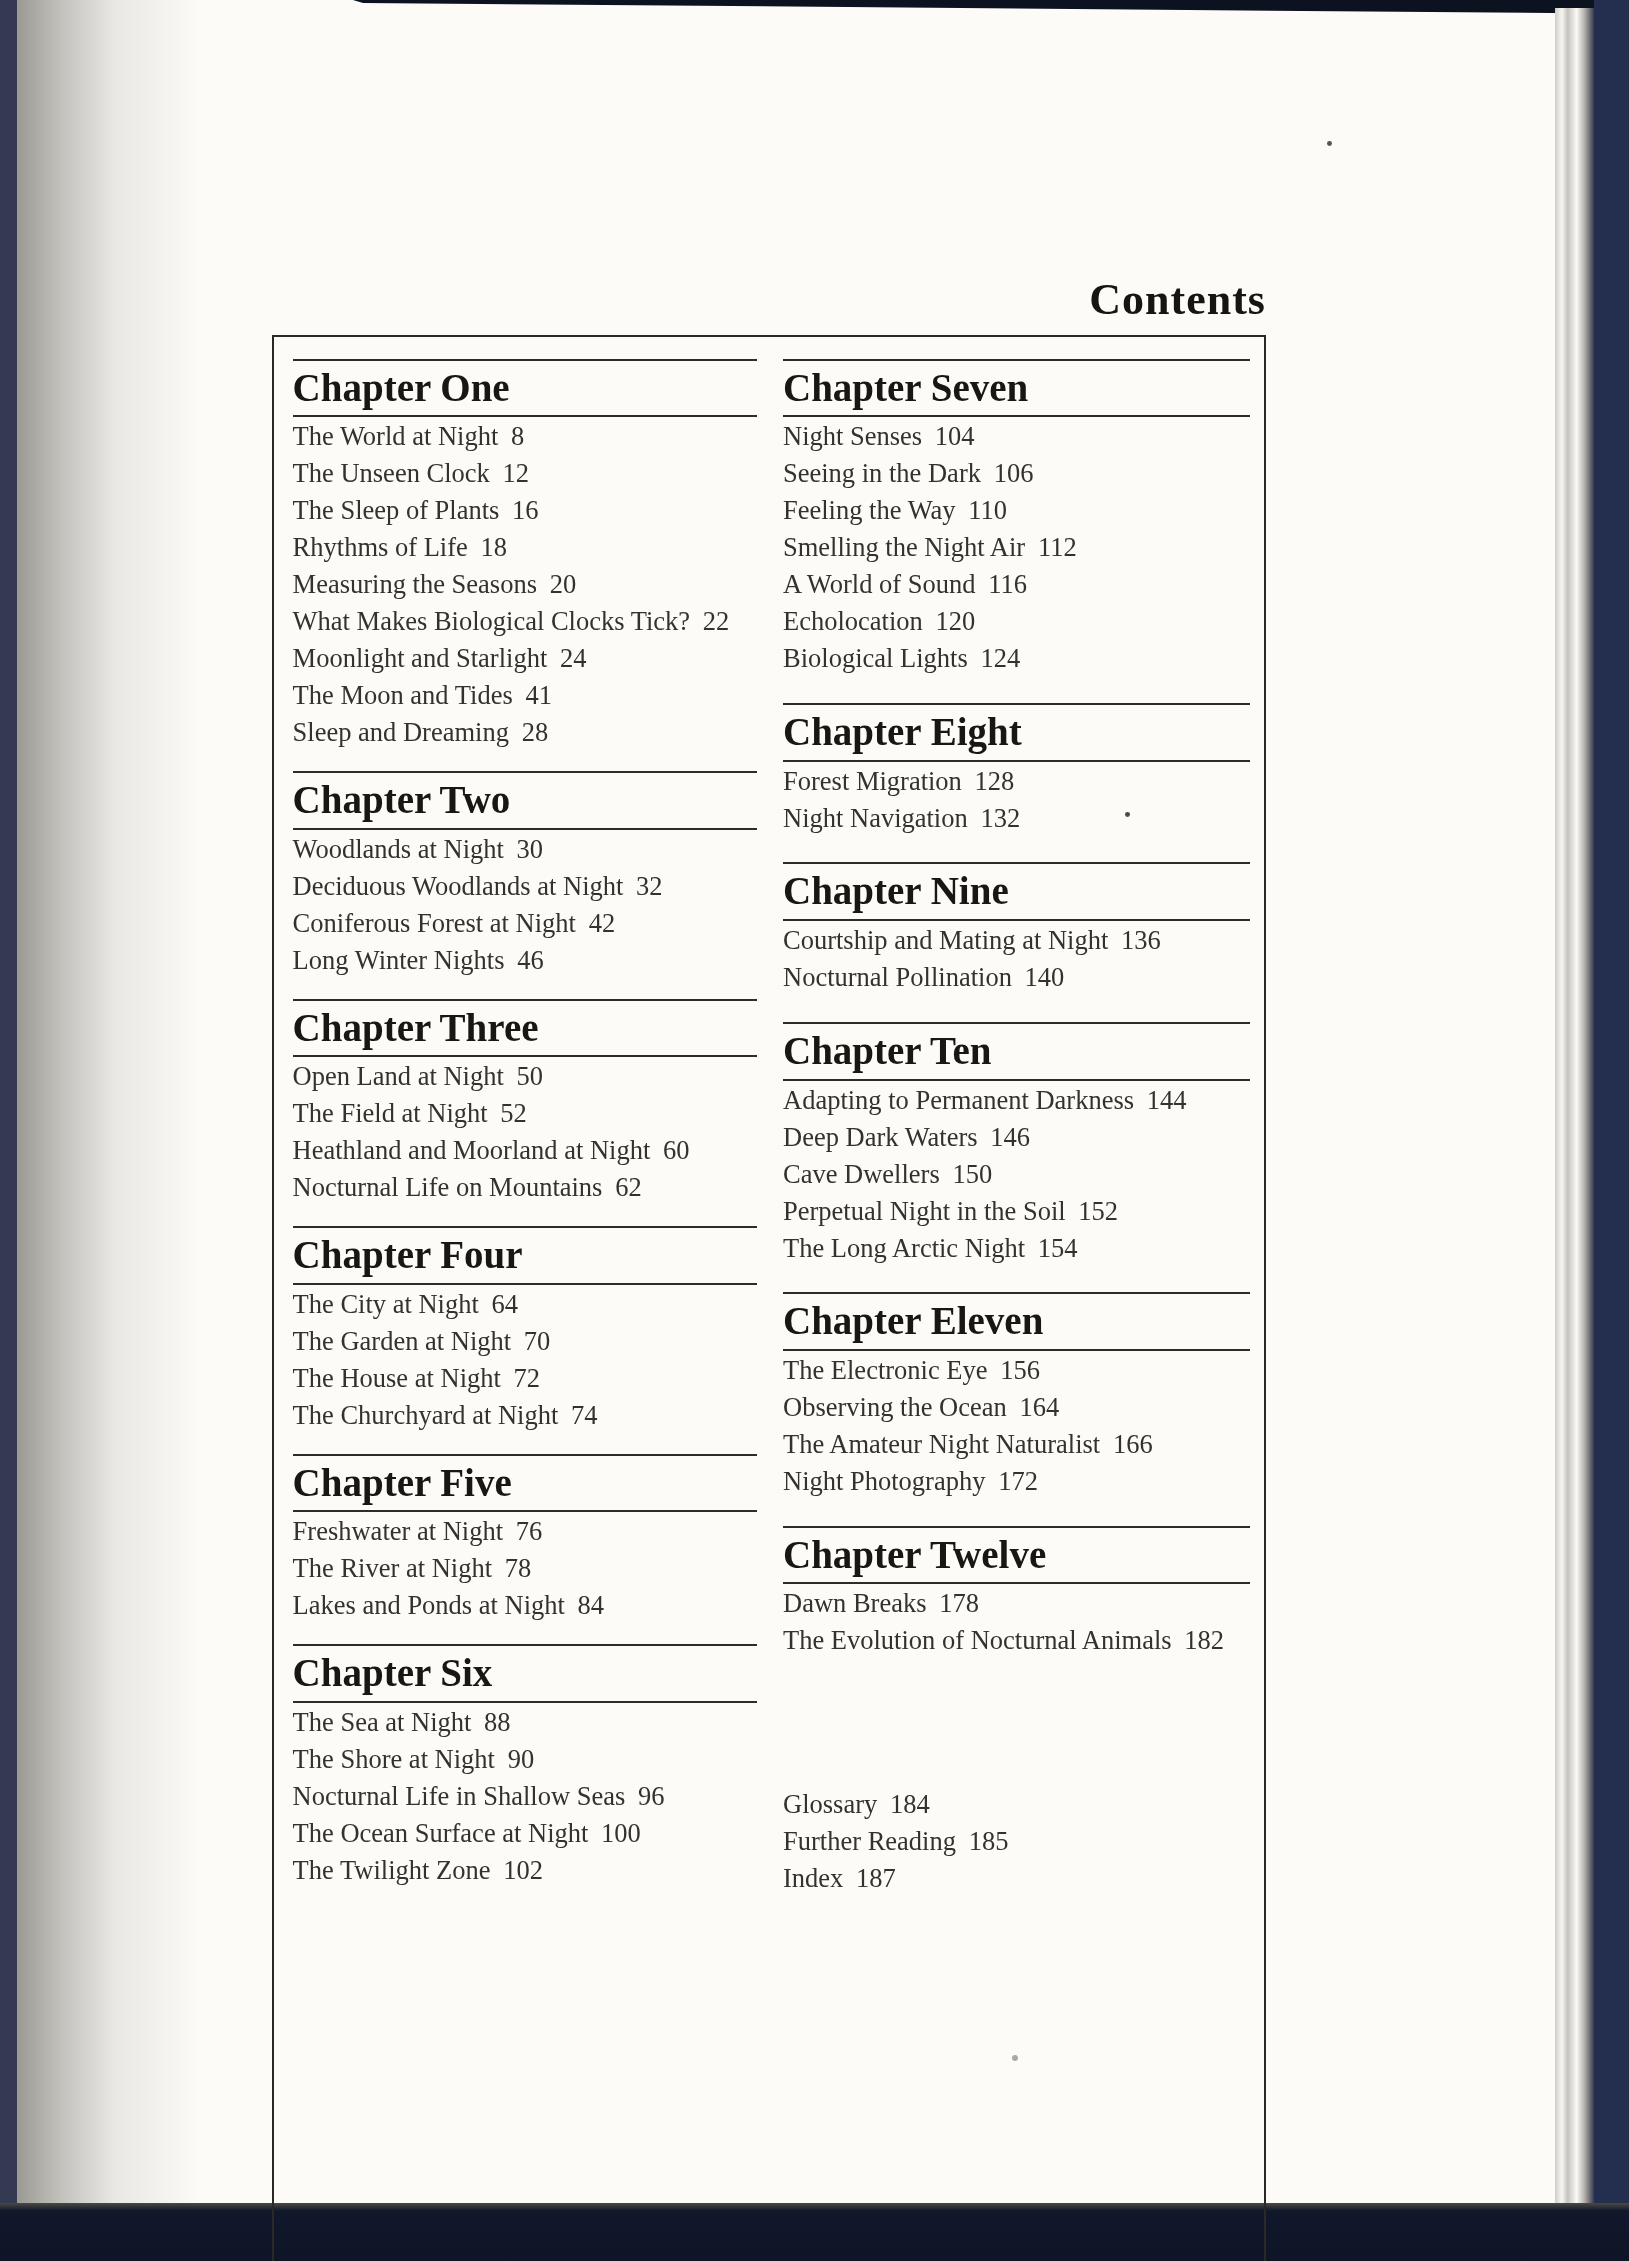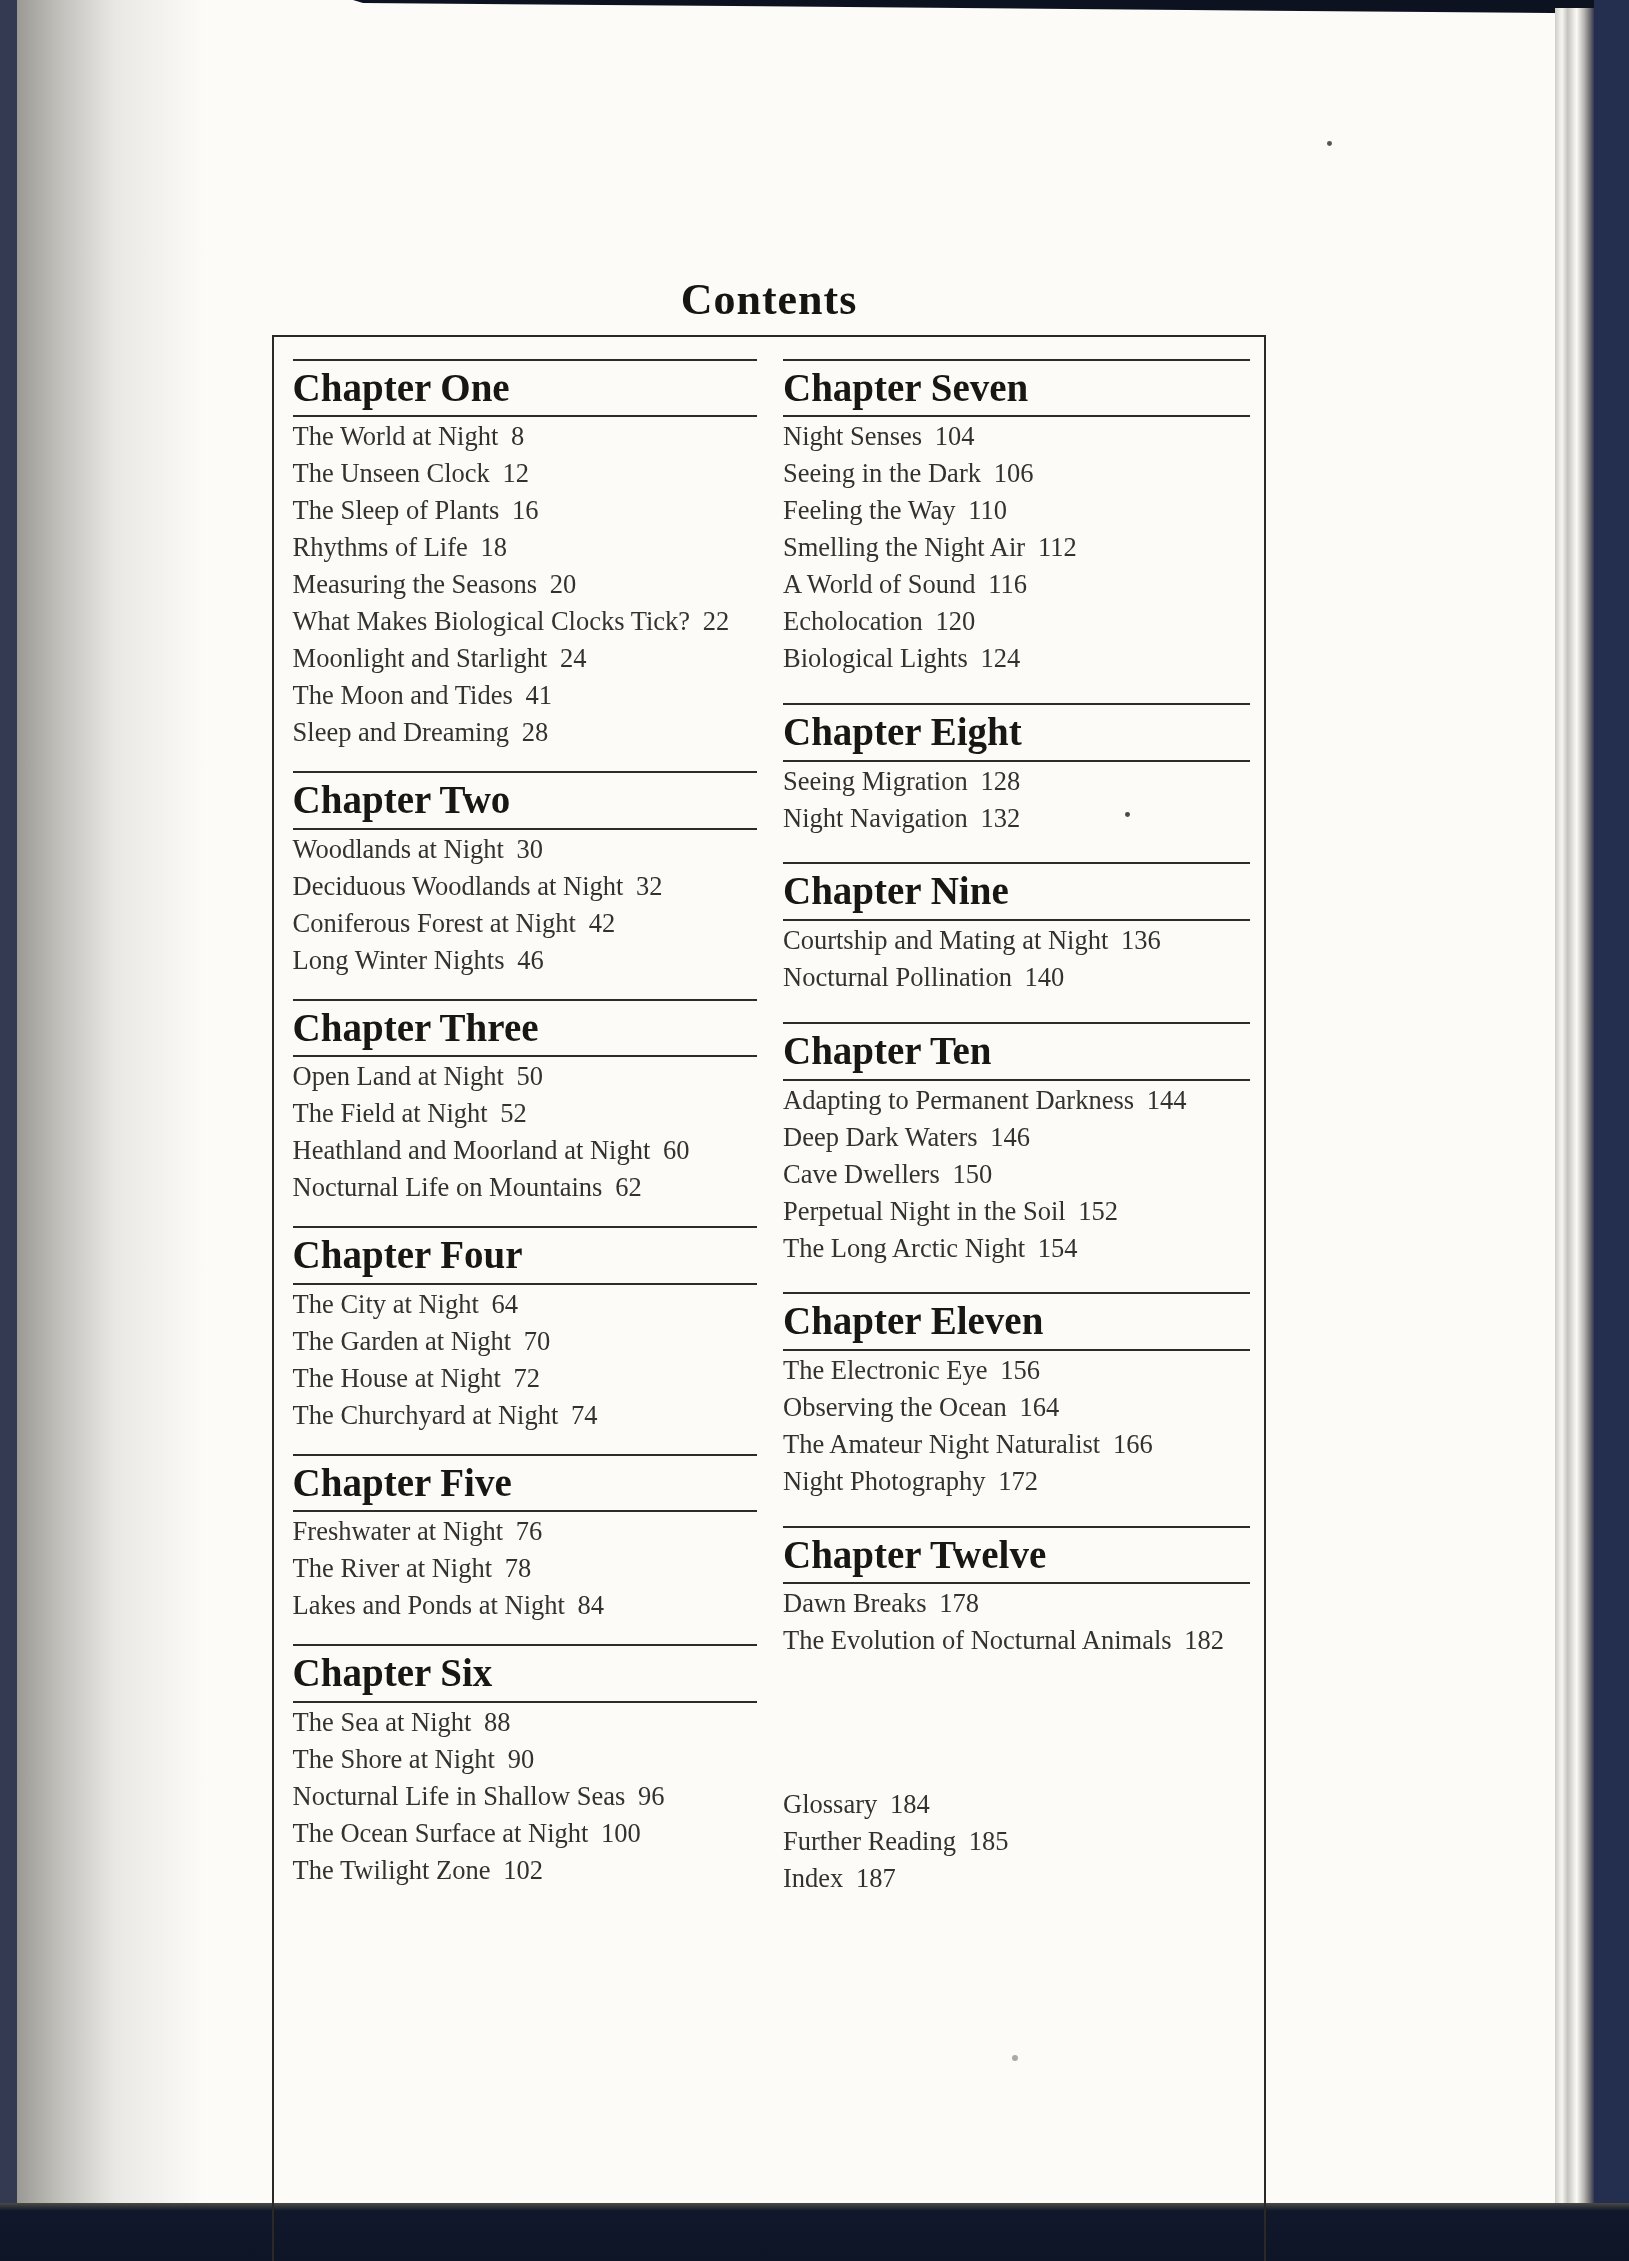--- a/index.html
+++ b/index.html
@@ -32,21 +32,21 @@
     background:linear-gradient(180deg,#4a4a44 0px,#11182c 7.8px,#0e1526 100%);
   }
   .scan-speck{position:absolute;border-radius:50%;}
   .speck-1{left:1327px;top:141px;width:4.9px;height:4.9px;background:#555;}
   .speck-2{left:1125px;top:812px;width:4.9px;height:4.9px;background:#4a4a4a;}
   .speck-3{left:1012px;top:2055px;width:5.9px;height:5.9px;background:#aaa9a4;}
 
   
   .page-title{
     position:absolute;left:272px;top:245px;width:994px;
-    text-align:center;font-size:44px;font-weight:bold;color:#171512;
+    text-align:right;font-size:44px;font-weight:bold;color:#171512;
     letter-spacing:1px;
   }
   .toc-box{
     position:absolute;left:272px;top:335px;width:994px;height:1962px;
     border:2px solid #2b2926;box-sizing:border-box;
   }
   .toc-col{position:absolute;top:21.6px;}
   .toc-col-left{left:18.6px;width:464px;}
   .toc-col-right{left:509px;width:467px;}
   .toc-section{margin-bottom:19.6px;}
@@ -175,21 +175,21 @@
             <div class="entry"><span class="entry-title">Echolocation</span><span class="entry-page">120</span></div>
             <div class="entry"><span class="entry-title">Biological Lights</span><span class="entry-page">124</span></div>
           </div>
   </div>
 
   <div class="toc-section">
     <div class="section-head">
       <h2>Chapter Eight</h2>
     </div>
     <div class="entries">
-            <div class="entry"><span class="entry-title">Seeing Migration</span><span class="entry-page">128</span></div>
+            <div class="entry"><span class="entry-title">Forest Migration</span><span class="entry-page">128</span></div>
             <div class="entry"><span class="entry-title">Night Navigation</span><span class="entry-page">132</span></div>
           </div>
   </div>
 
   <div class="toc-section">
     <div class="section-head">
       <h2>Chapter Nine</h2>
     </div>
     <div class="entries">
             <div class="entry"><span class="entry-title">Courtship and Mating at Night</span><span class="entry-page">136</span></div>

